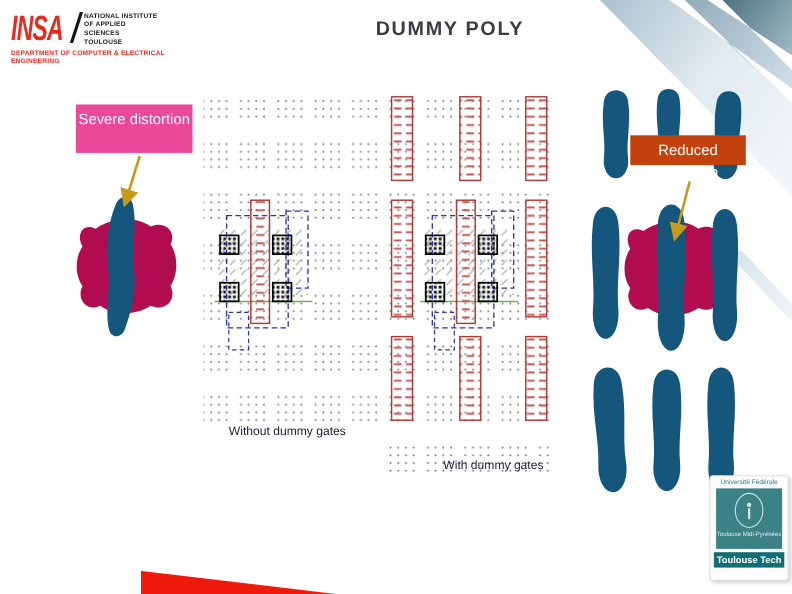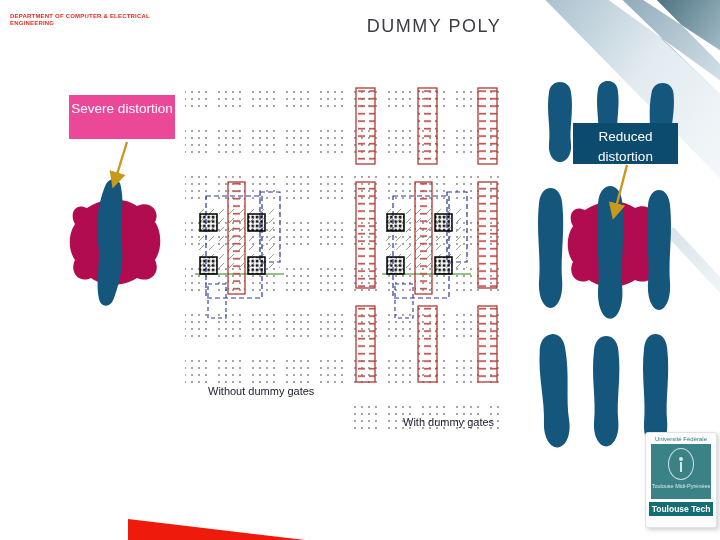--- a/index.html
+++ b/index.html
@@ -29,27 +29,27 @@
   .insa-row{display:flex;align-items:flex-start;}
   .insa-acronym{font-size:32px;font-weight:900;font-style:italic;color:#e62b1e;
                 line-height:30px;letter-spacing:-1px;transform:scaleX(.65);transform-origin:left top;}
   .insa-slash{width:3px;height:28px;background:#161616;transform:skewX(-18deg);margin:1px 5px 0 -14px;}
   .insa-lines{display:flex;flex-direction:column;margin-top:1px;}
   .insa-line{font-size:6px;font-weight:700;color:#1a1a1a;line-height:8px;letter-spacing:.2px;}
   .insa-line.last{font-weight:900;}
   .insa-dept{margin-top:3px;font-size:6px;font-weight:900;color:#e62b1e;line-height:7px;letter-spacing:.2px;}
 
   
-  .title{left:304px;top:16px;width:260px;text-align:center;font-size:18px;font-weight:normal;
+  .title{left:279px;top:16px;width:260px;text-align:center;font-size:18px;font-weight:bold;
          color:#3c3c44;letter-spacing:1.5px;}
 
   
   .callout{color:#fff;font-size:13.5px;line-height:1.5;text-align:center;padding-top:4px;box-sizing:border-box;}
   .callout-severe{left:69px;top:95px;width:106px;height:44px;background:#ec4899;}
-  .callout-reduced{left:573px;top:123px;width:105px;height:41px;background:#0c4a6e;z-index:5;text-align:center;}
+  .callout-reduced{left:573px;top:123px;width:105px;height:27px;background:#c2410c;z-index:5;text-align:center;}
 
   
   .svg-layer{position:absolute;}
   svg text{font-family:"Liberation Sans", sans-serif;}
 
   
   .tt-card{left:645px;top:432px;width:72px;height:96px;background:#fcfcfc;border:1px solid #dfe3e4;
            border-radius:3px;box-shadow:2px 2px 4px rgba(0,0,0,.18);box-sizing:border-box;
            display:flex;flex-direction:column;align-items:center;z-index:6;}
   .tt-line1{font-size:6px;color:#2f7b80;margin-top:3px;white-space:nowrap;}
@@ -125,20 +125,30 @@
   <div class="band band-a"></div>
   <div class="band band-b"></div>
   <div class="band sliver-c"></div>
   <div class="band band-d"></div>
   <div class="band sliver-e"></div>
   <div class="abs band-f"></div>
 
   <div class="abs wedge"></div>
 
   <div class="abs insa">
+    <div class="insa-row">
+      <div class="insa-acronym">INSA</div>
+      <div class="insa-slash"></div>
+      <div class="insa-lines">
+        <div class="insa-line">NATIONAL INSTITUTE</div>
+        <div class="insa-line">OF APPLIED</div>
+        <div class="insa-line">SCIENCES</div>
+        <div class="insa-line last">TOULOUSE</div>
+      </div>
+    </div>
     <div class="insa-dept">DEPARTMENT OF COMPUTER &amp; ELECTRICAL</div>
     <div class="insa-dept" style="margin-top:0;">ENGINEERING</div>
   </div>
 
   <div class="abs title">DUMMY POLY</div>
 
   <svg class="svg-layer" style="left:55px;top:138px;" width="130" height="180" viewBox="0 0 130 180">
     <use href="#blob" x="0" y="0" transform="translate(12,56)" fill="#b10c50"></use>
     <path d="M51,46 C56,38 65,40 66,49 C70,70 64,88 67,108 C69,128 64,146 59,160 C56,170 46,170 44,161 C40,144 46,124 43,104 C40,80 45,60 51,46 Z" fill="#15567c"></path>
     <line x1="72" y1="4" x2="59" y2="46" stroke="#c9991c" stroke-width="2.4" marker-end="url(#ah)"></line>

